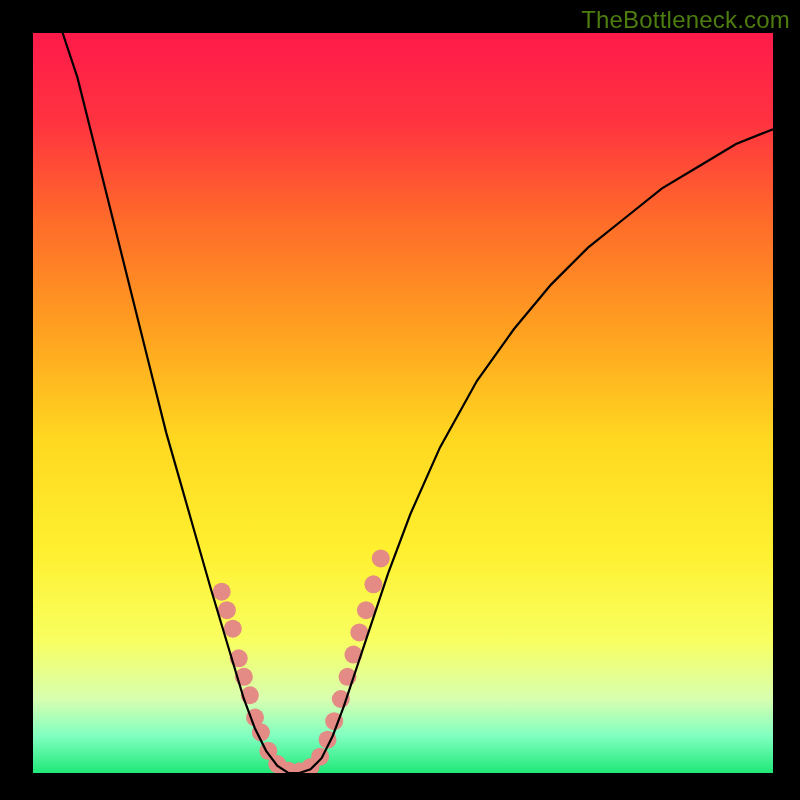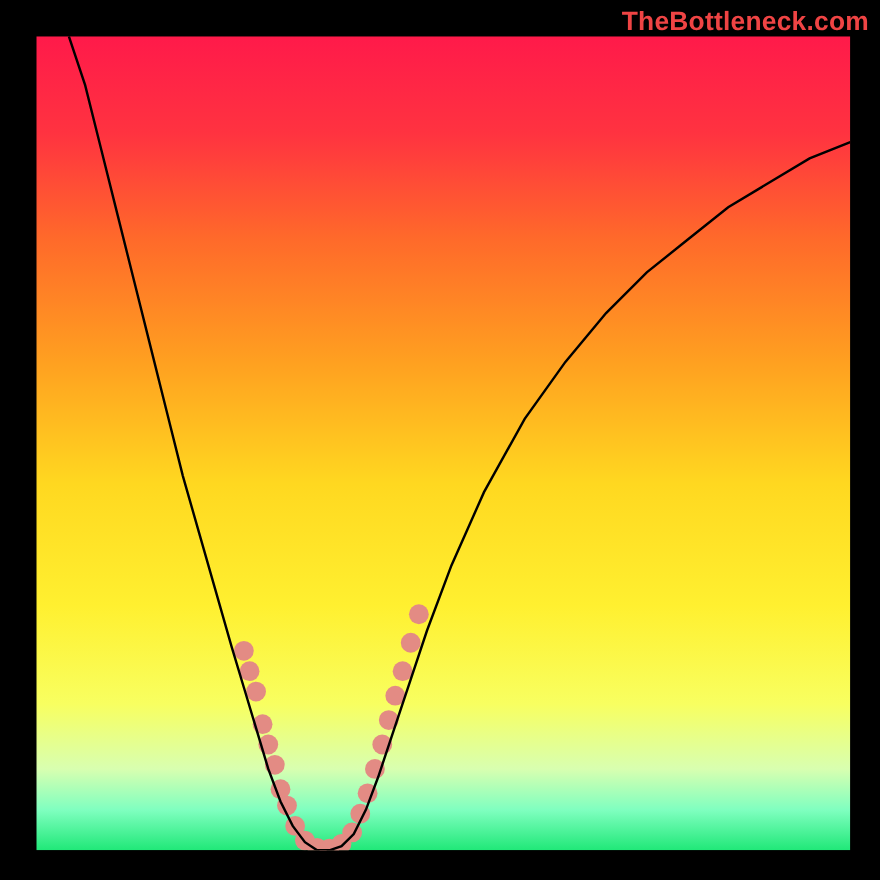--- a/index.html
+++ b/index.html
@@ -8,23 +8,23 @@
     height: 800px;
     background: #000;
     position: relative;
     font-family: Arial, sans-serif;
     overflow: hidden;
   }
   .watermark {
     position: absolute;
     top: 6px;
     right: 10px;
-    color: #ef4444;
+    color: #4d7c0f;
     font-size: 24px;
-    font-weight: 700;
+    font-weight: 400;
     z-index: 10;
     letter-spacing: 0.2px;
   }
   .plot-area {
     position: absolute;
     top: 33px;
     left: 33px;
     width: 740px;
     height: 740px;
   }

